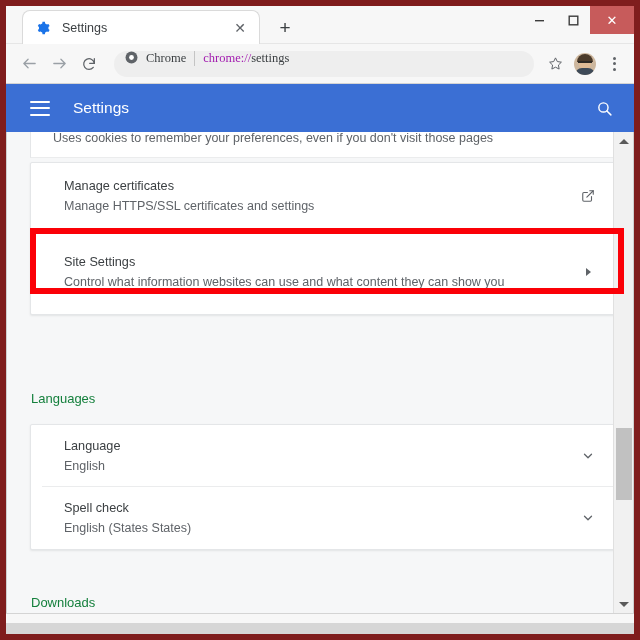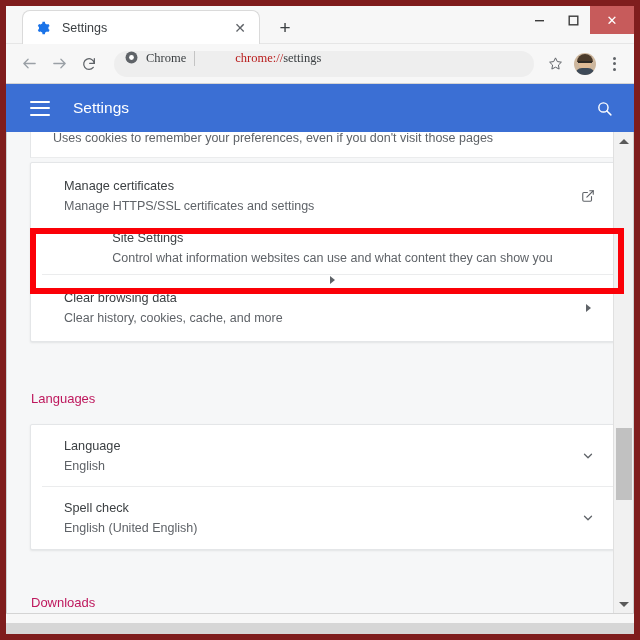--- a/index.html
+++ b/index.html
@@ -126,21 +126,21 @@
   .omni-sep {
     margin: 0 8px;
     width: 1px; height: 15px;
     background: #c4c4c4;
   }
   .omni-url {
     font-size: 12.5px;
     color: #3c4043;
     white-space: nowrap;
   }
-  .omni-url .dim { color: #b91c1c; margin-left: 32px; }
+  .omni-url .dim { color: #a21caf; }
   .star {
     width: 26px; height: 26px;
     flex: 0 0 26px;
     display: flex; align-items: center; justify-content: center;
     color: #5f6368;
   }
   .avatar {
     width: 22px; height: 22px;
     flex: 0 0 22px;
     margin: 0 6px;
@@ -278,21 +278,21 @@
     width: 0; height: 0;
     border-left: 5px solid #5f6368;
     border-top: 4px solid transparent;
     border-bottom: 4px solid transparent;
   }
 
   .section-label {
     position: absolute;
     left: 24px;
     font-size: 13px;
-    color: #be185d;
+    color: #15803d;
   }
 
   
   .partial-card {
     position: absolute;
     left: 23px; top: -22px;
     width: 594px; height: 48px;
     background: #ffffff;
     border: 1px solid #e4e6e8;
     border-bottom: 1px solid #ebeced;
@@ -474,39 +474,30 @@
           </div>
           <div class="row-action">
             <svg width="14" height="14" viewBox="0 0 24 24" fill="none" stroke="#5f6368" stroke-width="1.9" stroke-linecap="round" stroke-linejoin="round">
               <path d="M18 13v6a2 2 0 01-2 2H5a2 2 0 01-2-2V8a2 2 0 012-2h6"></path>
               <path d="M15 3h6v6"></path>
               <path d="M10 14L21 3"></path>
             </svg>
           </div>
         </div>
 
-        <div class="row" style="height:46px;flex-direction:column;">
+        <div class="row" style="height:85px;">
           <div class="row-text">
             <div class="row-title">Site Settings</div>
             <div class="row-sub">Control what information websites can use and what content they can show you</div>
           </div>
           <div class="row-action">
             <span class="caret-right"></span>
           </div>
         </div>
 
-        <div class="row" style="height:66px;">
-          <div class="row-text">
-            <div class="row-title">Clear browsing data</div>
-            <div class="row-sub">Clear history, cookies, cache, and more</div>
-          </div>
-          <div class="row-action">
-            <span class="caret-right"></span>
-          </div>
-        </div>
 
       </div>
 
       <div class="highlight-box" style="top:96px; height:66px;"></div>
 
       <div class="section-label" style="top:259px;">Languages</div>
 
       <div class="card" style="top:292px;">
         <div class="row" style="height:62px;">
           <div class="row-text">
@@ -515,21 +506,21 @@
           </div>
           <div class="row-action">
             <svg width="14" height="14" viewBox="0 0 24 24" fill="none" stroke="#5f6368" stroke-width="2.2" stroke-linecap="round" stroke-linejoin="round">
               <path d="M6 9l6 6 6-6"></path>
             </svg>
           </div>
         </div>
         <div class="row" style="height:62px;">
           <div class="row-text">
             <div class="row-title">Spell check</div>
-            <div class="row-sub">English (United English)</div>
+            <div class="row-sub">English (States States)</div>
           </div>
           <div class="row-action">
             <svg width="14" height="14" viewBox="0 0 24 24" fill="none" stroke="#5f6368" stroke-width="2.2" stroke-linecap="round" stroke-linejoin="round">
               <path d="M6 9l6 6 6-6"></path>
             </svg>
           </div>
         </div>
       </div>
 
       <div class="section-label" style="top:463px;">Downloads</div>

